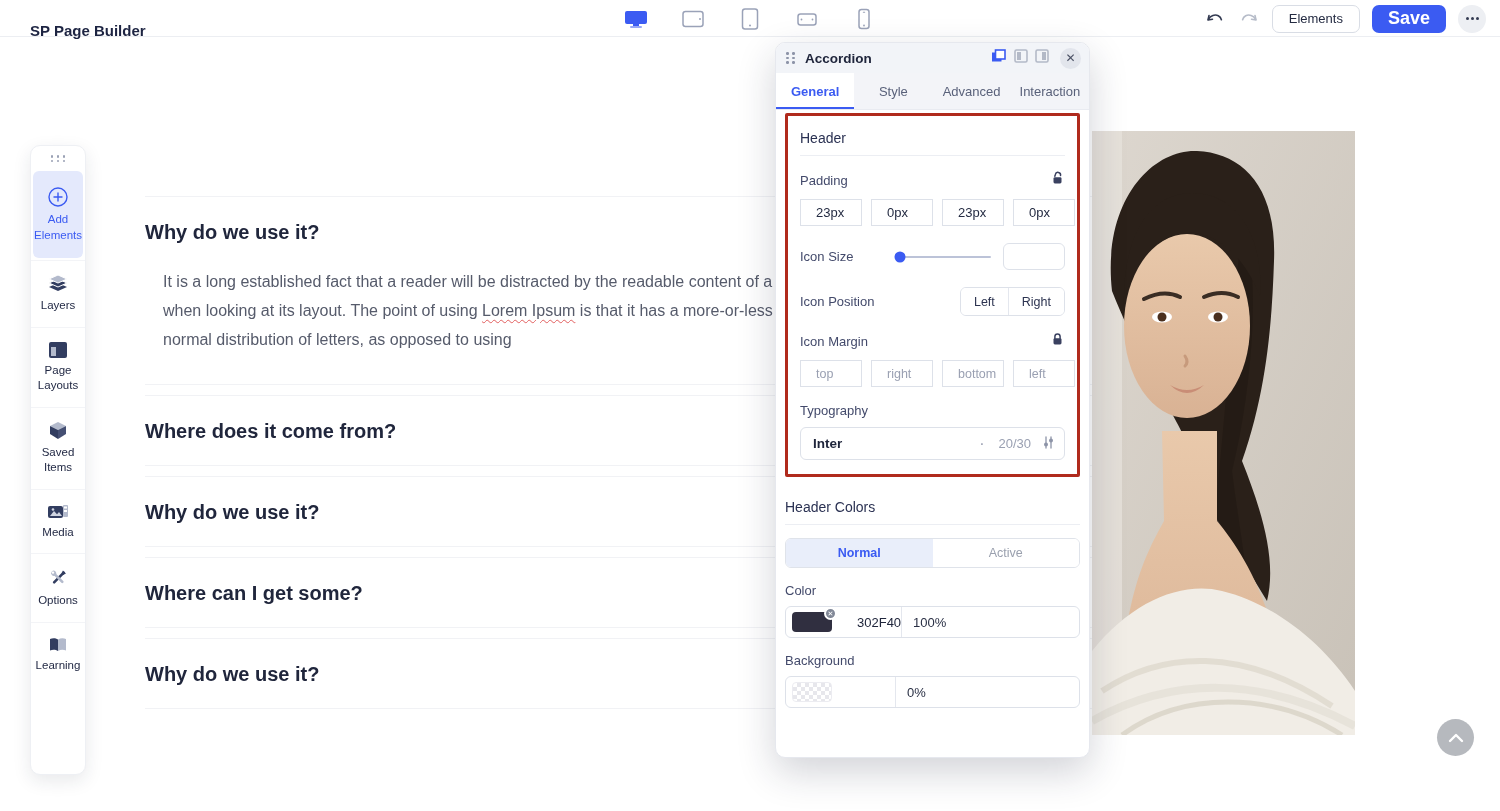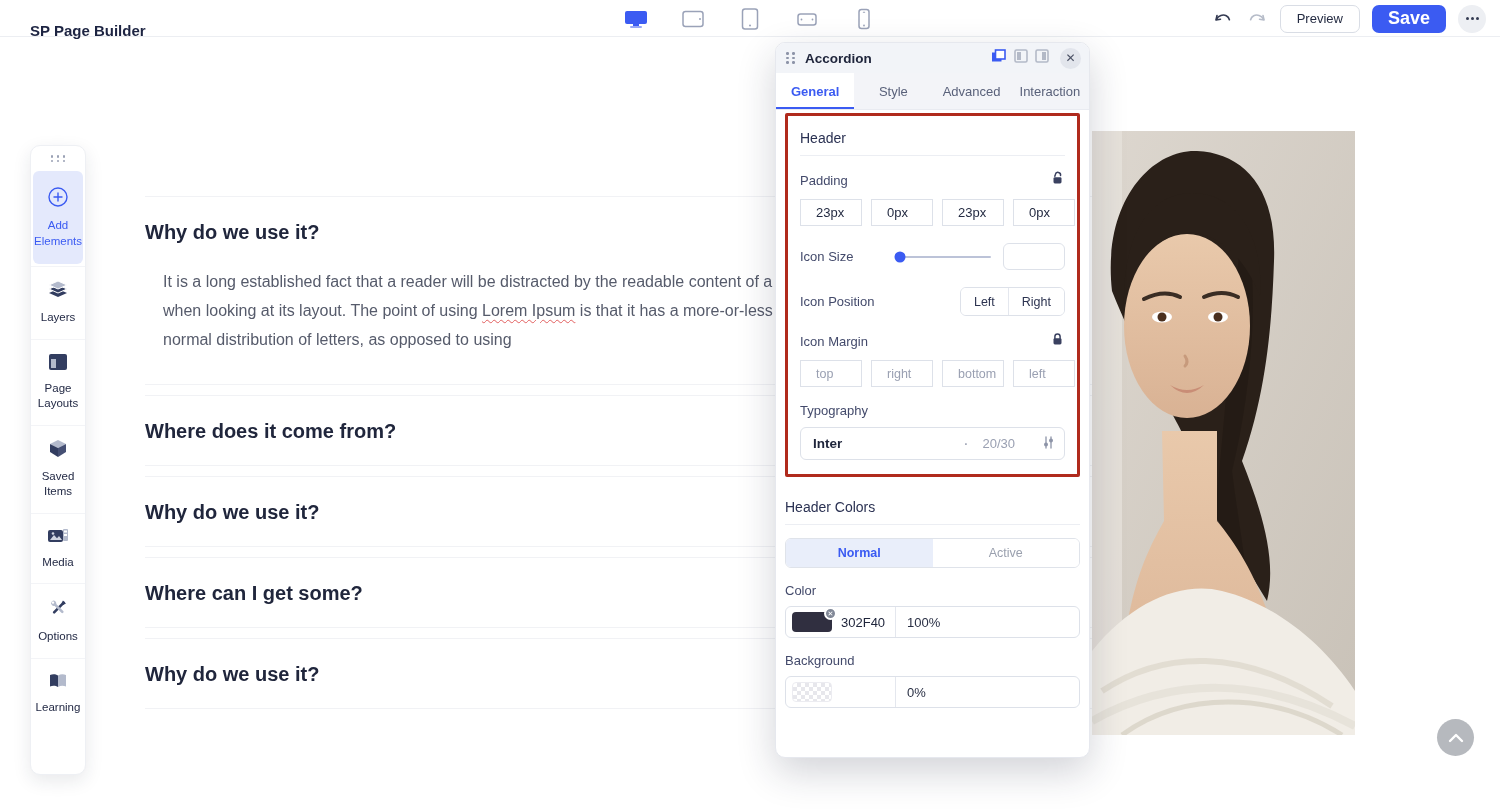--- a/index.html
+++ b/index.html
@@ -14,21 +14,21 @@
   .icon-btn { width:22px; height:22px; display:flex; align-items:center; justify-content:center; cursor:pointer; }
   .btn-preview { height:28px; padding:0 16px; background:#fff; border:1px solid #d9dde5; border-radius:7px; font-size:13px; color:#242b42; font-family:inherit; cursor:pointer; }
   .btn-save { height:28px; padding:0 16px; background:#3b5bf2; border:none; border-radius:7px; font-size:18px; color:#fff; font-weight:600; font-family:inherit; cursor:pointer; }
   .btn-more { width:28px; height:28px; border-radius:50%; background:#edeff3; border:none; display:flex; align-items:center; justify-content:center; gap:2px; cursor:pointer; }
   .btn-more i { width:3px; height:3px; border-radius:50%; background:#343b52; }
 
   
   .sidebar { position:absolute; left:30px; top:145px; width:56px; height:630px; background:#fff; border:1px solid #eef0f4; border-radius:10px; box-shadow:0 6px 18px rgba(30,35,60,.10); z-index:30; display:flex; flex-direction:column; align-items:stretch; }
   .drag-dots { display:grid; grid-template-columns:repeat(3,3px); grid-gap:2px 3px; justify-content:center; padding:9px 0 7px; }
   .drag-dots i { width:2.5px; height:2.5px; border-radius:50%; background:#9aa1b4; }
-  .sb-item { display:flex; flex-direction:column; align-items:center; gap:6px; padding:13px 2px; cursor:pointer; border-top:1px solid #f3f4f7; }
+  .sb-item { display:flex; flex-direction:column; align-items:center; gap:0; padding:13px 2px; cursor:pointer; border-top:1px solid #f3f4f7; }
   .sb-item:first-of-type { border-top:none; }
   .sb-item .lbl { font-size:11.5px; color:#232a45; text-align:center; line-height:1.35; }
   .sb-item.active { background:#e4e9fc; border-radius:6px; margin:2px 2px; border-top:none; padding:15px 2px; }
   .sb-item.active .lbl { color:#3b5bf2; }
 
   
   .canvas { position:absolute; left:145px; top:196px; width:1210px; z-index:1; }
   .acc-item { border-top:1px solid #f1f2f5; border-bottom:1px solid #f1f2f5; margin-bottom:10px; }
   .acc-head { font-size:20px; font-weight:700; color:#20263c; padding:24px 0 22px; cursor:pointer; }
   .acc-body { padding:2px 0 30px 18px; max-width:678px; font-size:16px; line-height:1.8; color:#565b6b; }
@@ -64,27 +64,27 @@
   .seg button + button { border-left:1px solid #e4e7ee; }
   .slider { position:relative; flex:1; height:2px; background:#bcc3d8; border-radius:2px; margin-right:12px; }
   .slider .thumb { position:absolute; left:4%; top:50%; transform:translate(-50%,-50%); width:11px; height:11px; border-radius:50%; background:#3b5bf2; cursor:pointer; }
   .mini-input { width:62px; height:27px; border:1px solid #dde1e9; border-radius:6px; font-size:13px; color:#242b42; padding:0 0 0 8px; font-family:inherit; outline:none; }
   .unit-box { display:flex; border:1px solid #dde1e9; border-radius:6px; overflow:hidden; height:27px; }
   .unit-box input { width:56px; border:none; font-size:13px; color:#242b42; padding:0 0 0 9px; font-family:inherit; outline:none; }
   .unit-box .unit { width:44px; display:flex; align-items:center; justify-content:center; font-size:12.5px; color:#2c3350; border-left:1px solid #e4e7ee; }
   .typo-box { margin-top:9px; height:33px; border:1px solid #dde1e9; border-radius:6px; display:flex; align-items:center; padding:0 10px 0 12px; cursor:pointer; }
   .typo-font { font-size:13.5px; font-weight:700; color:#20263c; flex:1; }
   .typo-dot { color:#9aa0b2; margin-right:14px; }
-  .typo-size { font-size:13px; color:#9aa0b2; margin-right:28px; }
+  .typo-size { font-size:13px; color:#9aa0b2; margin-right:12px; }
 
   .state-seg { display:flex; border:1px solid #dfe3ea; border-radius:6px; overflow:hidden; margin-top:13px; }
   .state-seg .st { flex:1; height:28px; display:flex; align-items:center; justify-content:center; font-size:12.5px; cursor:pointer; background:#fff; color:#9aa0ae; }
   .state-seg .st.active { background:#e9eefa; color:#3b5bf2; font-weight:600; }
   .color-row { margin-top:8px; height:32px; border:1px solid #dde1e9; border-radius:6px; display:flex; align-items:center; }
-  .color-cell { flex:0 0 110px; display:flex; align-items:center; gap:9px; padding-left:6px; align-self:stretch; border-right:1px solid #e4e7ee; }
+  .color-cell { flex:0 0 110px; display:flex; align-items:center; gap:25px; padding-left:6px; align-self:stretch; border-right:1px solid #e4e7ee; }
   .opacity-cell { flex:1; padding-left:11px; font-size:13px; color:#2a3045; }
   .swatch { position:relative; width:40px; height:20px; border-radius:4px; }
   .swatch.checker { background-image:linear-gradient(45deg,#e7e7ec 25%,transparent 25%,transparent 75%,#e7e7ec 75%),linear-gradient(45deg,#e7e7ec 25%,#fff 25%,#fff 75%,#e7e7ec 75%); background-size:8px 8px; background-position:0 0,4px 4px; border:1px solid #ececf1; }
   .swatch .x-badge { position:absolute; top:-5px; right:-5px; width:13px; height:13px; border-radius:50%; background:#818897; border:2px solid #fff; color:#fff; font-size:7px; line-height:9px; text-align:center; cursor:pointer; }
   .hex { font-size:13px; color:#20263c; }
   .mt14 { margin-top:14px; }
   .mt16 { margin-top:16px; }
 
   
   .scroll-top { position:absolute; left:1437px; top:719px; width:37px; height:37px; border-radius:50%; background:#b6b9be; border:none; display:flex; align-items:center; justify-content:center; cursor:pointer; z-index:20; }
@@ -137,21 +137,21 @@
           <path d="M4 4.5 L3 9 L7.5 8.2" fill="none" stroke="#343b52" stroke-width="1.6" stroke-linecap="round" stroke-linejoin="round"></path>
           <path d="M3.4 8.3 C5.5 4.5 10 3 13.3 4.8 C15 5.7 16 7.2 16.4 8.8" fill="none" stroke="#343b52" stroke-width="1.6" stroke-linecap="round"></path>
         </svg>
     </span>
     <span class="icon-btn">
       <svg width="20" height="16" viewBox="0 0 20 16">
           <path d="M16 4.5 L17 9 L12.5 8.2" fill="none" stroke="#b6bcc9" stroke-width="1.6" stroke-linecap="round" stroke-linejoin="round"></path>
           <path d="M16.6 8.3 C14.5 4.5 10 3 6.7 4.8 C5 5.7 4 7.2 3.6 8.8" fill="none" stroke="#b6bcc9" stroke-width="1.6" stroke-linecap="round"></path>
         </svg>
     </span>
-    <button class="btn-preview">Preview</button>
+    <button class="btn-preview">Elements</button>
     <button class="btn-save">Save</button>
     <button class="btn-more">
         <i></i>
         <i></i>
         <i></i>
       </button>
   </div>
 </header>
 
 <nav class="sidebar">

